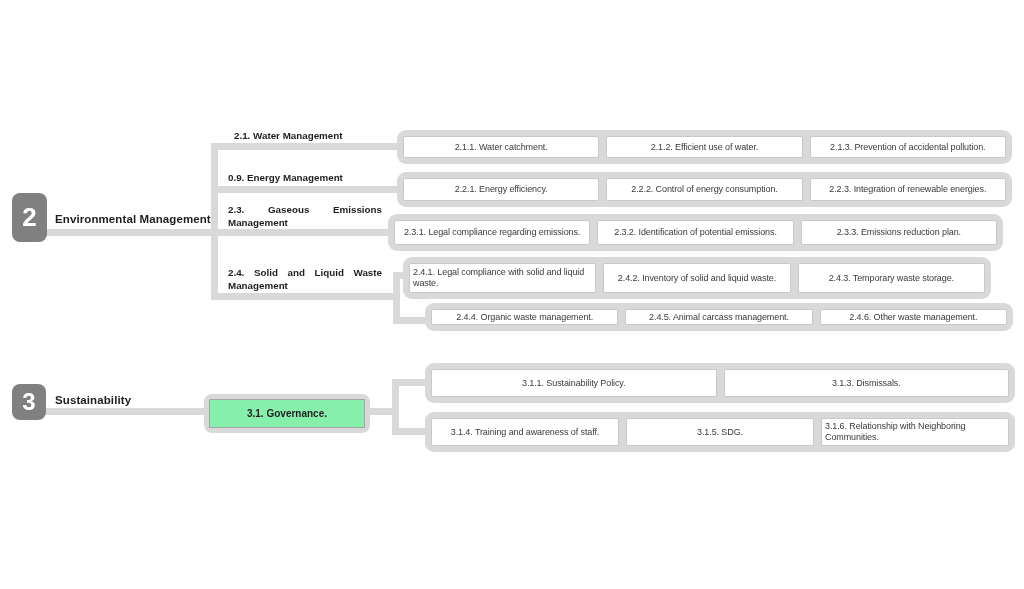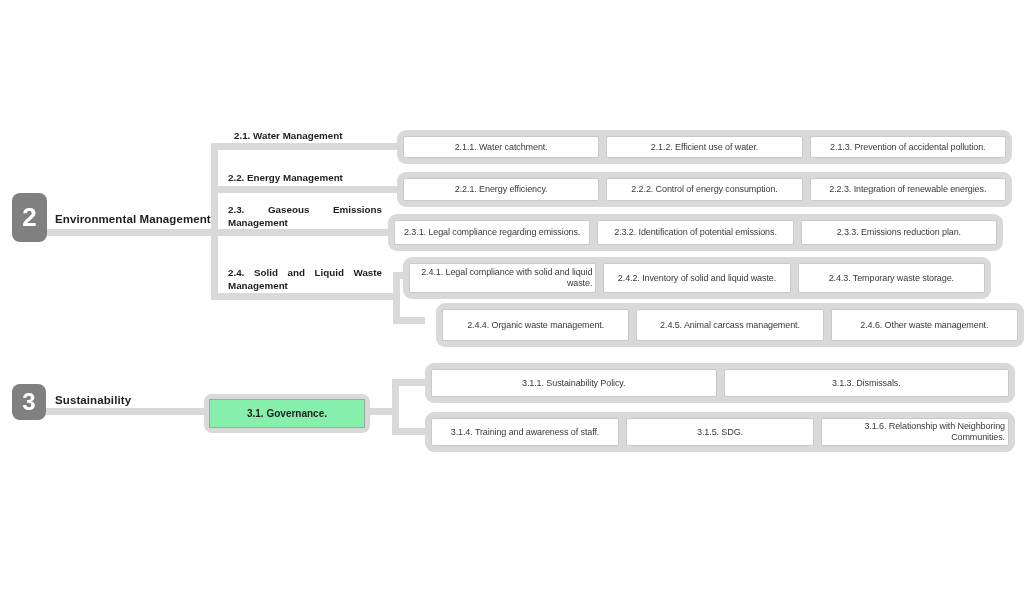--- a/index.html
+++ b/index.html
@@ -24,21 +24,21 @@
     line-height:13px;
   }
   .nowrap{white-space:nowrap;}
   .justify{text-align:justify;}
   .row{
     position:absolute;background:#d9d9d9;border-radius:9px;padding:6px;
     display:flex;gap:7px;box-sizing:border-box;
   }
   .cell{
     flex:1;background:#ffffff;border:1px solid #c9c9c9;border-radius:2px;
-    display:flex;align-items:center;justify-content:center;text-align:right;
+    display:flex;align-items:center;justify-content:center;text-align:left;
     font-size:9px;line-height:11px;color:#3a3a3a;padding:1px 3px;
     letter-spacing:-0.1px;
   }
   .node-outer{
     position:absolute;background:#d9d9d9;border-radius:8px;padding:5px;
     box-sizing:border-box;
   }
   .node-inner{
     width:100%;height:100%;background:#86efac;border:1.5px solid #a6a6a6;
     display:flex;align-items:center;justify-content:center;font-weight:700;
@@ -62,21 +62,21 @@
   <div class="line" style="left:45px;top:408px;width:162px;height:7px;"></div>
   <div class="line" style="left:369px;top:408px;width:24px;height:7px;"></div>
   <div class="line" style="left:392px;top:379px;width:7px;height:56px;"></div>
   <div class="line" style="left:399px;top:379px;width:26px;height:7px;"></div>
   <div class="line" style="left:399px;top:428px;width:26px;height:7px;"></div>
 
   <div class="badge" style="left:12px;top:193px;width:35px;height:49px;font-size:26px;">2</div>
   <div class="sec-label" style="left:55px;top:213px;">Environmental Management</div>
 
   <div class="branch-label nowrap" style="left:234px;top:129px;">2.1. Water Management</div>
-  <div class="branch-label nowrap" style="left:228px;top:171px;">2.2. Energy Management</div>
+  <div class="branch-label nowrap" style="left:228px;top:171px;">0.9. Energy Management</div>
   <div class="branch-label justify" style="left:228px;top:203px;width:154px;">2.3. Gaseous Emissions Management</div>
   <div class="branch-label justify" style="left:228px;top:266px;width:154px;">2.4. Solid and Liquid Waste Management</div>
 
   <div class="row" style="left:397px;top:130px;width:615px;height:34px;">
     <div class="cell">2.1.1. Water catchment.</div>
     <div class="cell">2.1.2. Efficient use of water.</div>
     <div class="cell">2.1.3. Prevention of accidental pollution.</div>
   </div>
 
   <div class="row" style="left:397px;top:172px;width:615px;height:35px;">
@@ -90,21 +90,21 @@
     <div class="cell">2.3.2. Identification of potential emissions.</div>
     <div class="cell">2.3.3. Emissions reduction plan.</div>
   </div>
 
   <div class="row" style="left:403px;top:257px;width:588px;height:42px;">
     <div class="cell">2.4.1. Legal compliance with solid and liquid waste.</div>
     <div class="cell">2.4.2. Inventory of solid and liquid waste.</div>
     <div class="cell">2.4.3. Temporary waste storage.</div>
   </div>
 
-  <div class="row" style="left:436px;top:303px;width:588px;height:44px;">
+  <div class="row" style="left:425px;top:303px;width:588px;height:28px;">
     <div class="cell">2.4.4. Organic waste management.</div>
     <div class="cell">2.4.5. Animal carcass management.</div>
     <div class="cell">2.4.6. Other waste management.</div>
   </div>
 
   <div class="badge" style="left:12px;top:384px;width:34px;height:36px;font-size:24px;">3</div>
   <div class="sec-label" style="left:55px;top:394px;">Sustainability</div>
 
   <div class="node-outer" style="left:204px;top:394px;width:166px;height:39px;">
     <div class="node-inner">3.1. Governance.</div>

